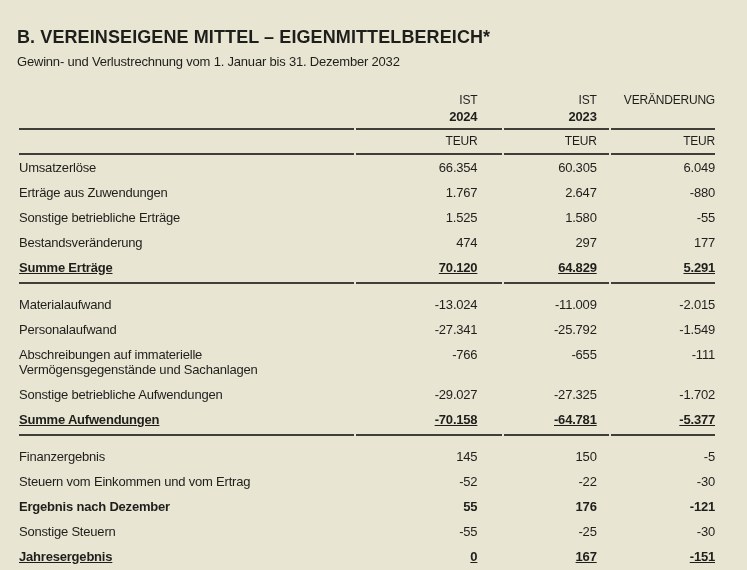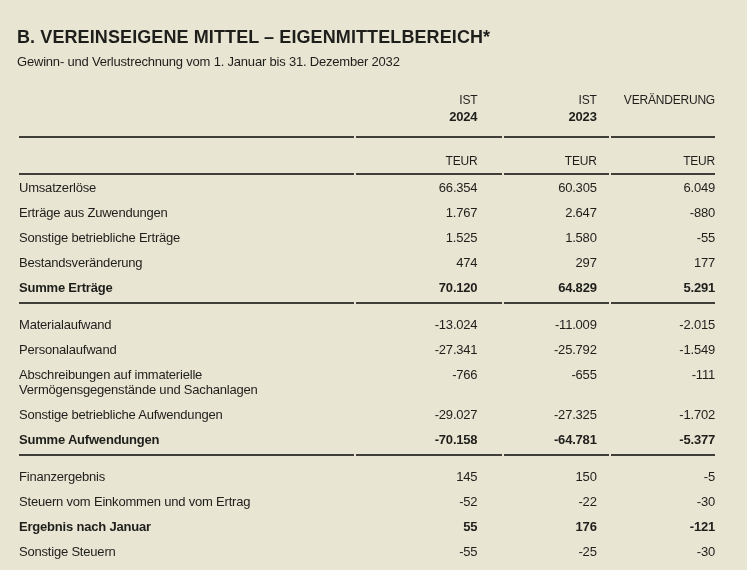--- a/index.html
+++ b/index.html
@@ -45,34 +45,35 @@
     padding:5px 0;
     white-space:pre-line;
   }
   td.lbl,th.lbl{text-align:left;margin-left:16px;}
   td.n1,th.n1{padding-right:25px;}
   td.n2,th.n2{padding-right:12px;}
   td.n3,th.n3{padding-right:0;}
   
   tr.hdr-top th{padding-top:22px;padding-bottom:0;font-size:12px;}
   tr.hdr-year th{
-    padding-top:1px;padding-bottom:12px;
+    padding-top:1px;padding-bottom:4px;
     font-size:13px;font-weight:bold;
     border-bottom:2px solid var(--rule);
   }
   tr.hdr-unit td{
-    padding-top:16px;padding-bottom:4px;
+    padding-top:4px;padding-bottom:4px;
     font-size:12px;
     border-bottom:2px solid var(--rule);
   }
   
   tr.sum td{font-weight:bold;}
   tr.rule-after td{
     padding-bottom:7px;
     border-bottom:2px solid var(--rule);
+    text-decoration:underline;
   }
   tr.sect-start td{padding-top:13px;}
 </style>
 </head>
 <body>
 
 <div class="doc">
   <div class="title">B. VEREINSEIGENE MITTEL – EIGENMITTELBEREICH*</div>
   <div class="subtitle">Gewinn- und Verlustrechnung vom 1. Januar bis 31. Dezember 2032</div>
 
@@ -171,21 +172,21 @@
         <td class="n2">150</td>
         <td class="n3">-5</td>
       </tr>
       <tr>
         <td class="lbl">Steuern vom Einkommen und vom Ertrag</td>
         <td class="n1">-52</td>
         <td class="n2">-22</td>
         <td class="n3">-30</td>
       </tr>
       <tr class="sum">
-        <td class="lbl">Ergebnis nach Januar</td>
+        <td class="lbl">Ergebnis nach Dezember</td>
         <td class="n1">55</td>
         <td class="n2">176</td>
         <td class="n3">-121</td>
       </tr>
       <tr>
         <td class="lbl">Sonstige Steuern</td>
         <td class="n1">-55</td>
         <td class="n2">-25</td>
         <td class="n3">-30</td>
       </tr>

